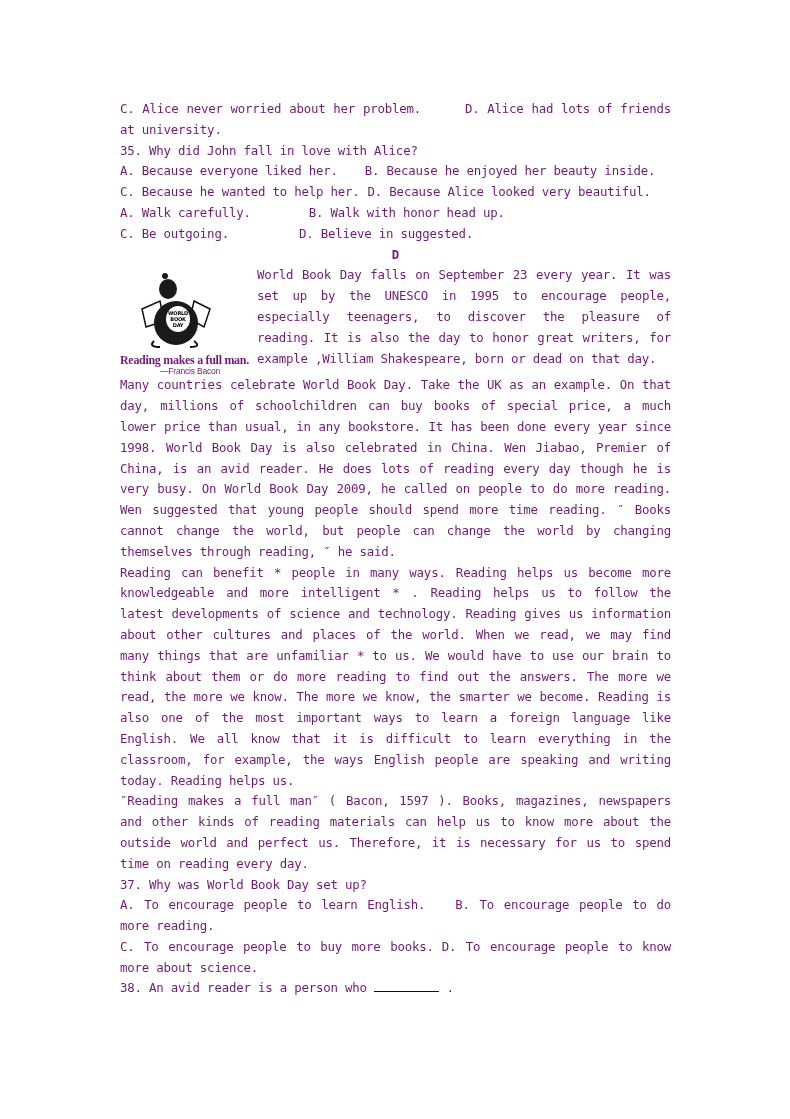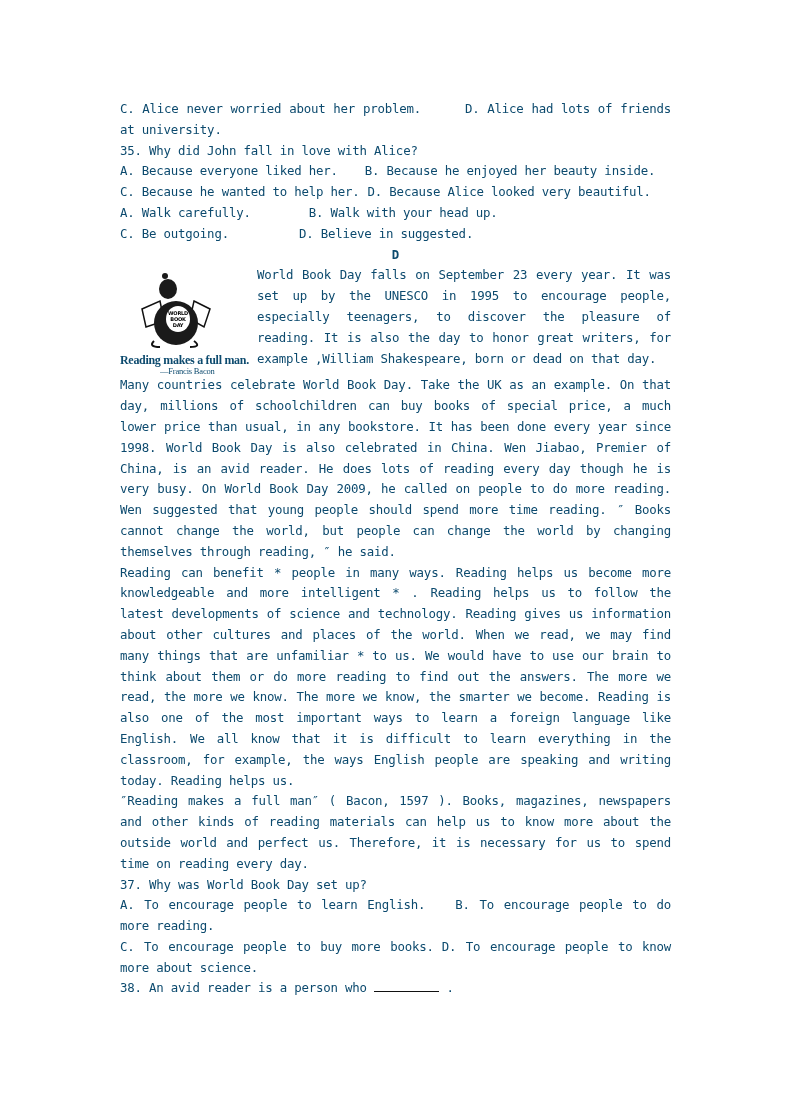--- a/index.html
+++ b/index.html
@@ -1,49 +1,49 @@
 <!DOCTYPE html>
 <html><head>
 <meta charset="utf-8">
 <style>
   html, body { margin: 0; padding: 0; background: #ffffff; }
   body { width: 790px; height: 1119px; position: relative; overflow: hidden; }
   .page {
     position: absolute; left: 120px; top: 99px; width: 551px;
     font-family: "DejaVu Sans Mono", "Liberation Mono", monospace;
-    font-size: 12.4px; line-height: 20.8px; color: #0c4a6e;
+    font-size: 12.4px; line-height: 20.8px; color: #701a75;
     letter-spacing: -0.2px;
   }
   .line { white-space: pre; }
   .just { text-align: justify; text-align-last: left; white-space: normal; }
   .center { text-align: center; font-weight: bold; }
   .float-fig {
     float: left; width: 128px; height: 104px; margin-right: 9px; margin-top: 6px;
     position: relative;
   }
   .fig-art { position: absolute; left: 18px; top: 0px; width: 80px; height: 80px; }
   .fig-cap1 { position: absolute; left: 0; top: 79px; font-family: "Liberation Serif", serif; font-size: 12px; letter-spacing: -0.3px; white-space: nowrap; font-weight: bold;}
-  .fig-cap2 { position: absolute; left: 40px; top: 90px; font-family: Liberation Serif, serif; font-size: 8.5px; white-space: nowrap; letter-spacing:-0.2px;}
+  .fig-cap2 { position: absolute; left: 40px; top: 90px; font-family: Liberation Sans, sans-serif; font-size: 8.5px; white-space: nowrap; letter-spacing:-0.2px;}
   .blank { display: inline-block; width: 65px; border-bottom: 1px solid #111; height: 12px; vertical-align: baseline; }
   .gap { display:inline-block; }
 </style>
 </head>
 <body>
 
 <div class="page">
 
   <div class="just">
     <span>C. Alice never worried about her problem.</span><span class="gap" style="width:44px"></span><span>D. Alice had lots of friends at university.</span>
   </div>
 
   <div class="line">35. Why did John fall in love with Alice?</div>
   <div class="line"><span>A. Because everyone liked her.</span><span class="gap" style="width:27px"></span><span>B. Because he enjoyed her beauty inside.</span></div>
   <div class="line"><span>C. Because he wanted to help her.</span><span class="gap" style="width:8px"></span><span>D. Because Alice looked very beautiful.</span></div>
 
-  <div class="line"><span>A. Walk carefully.</span><span class="gap" style="width:58px"></span><span>B. Walk with your head up.</span></div>
+  <div class="line"><span>A. Walk carefully.</span><span class="gap" style="width:58px"></span><span>B. Walk with honor head up.</span></div>
   <div class="line"><span>C. Be outgoing.</span><span class="gap" style="width:70px"></span><span>D. Believe in suggested.</span></div>
 
   <div class="center">D</div>
 
   <div class="float-fig">
     <svg class="fig-art" viewBox="0 0 80 80">
       <ellipse cx="30" cy="18" rx="9" ry="10" fill="#1a1a1a"></ellipse>
       <circle cx="27" cy="5" r="3" fill="#1a1a1a"></circle>
       <path d="M4 38 L22 30 L26 50 L8 56 Z" fill="#fff" stroke="#111" stroke-width="1.5"></path>
       <path d="M56 30 L72 38 L66 56 L52 48 Z" fill="#fff" stroke="#111" stroke-width="1.5"></path>

